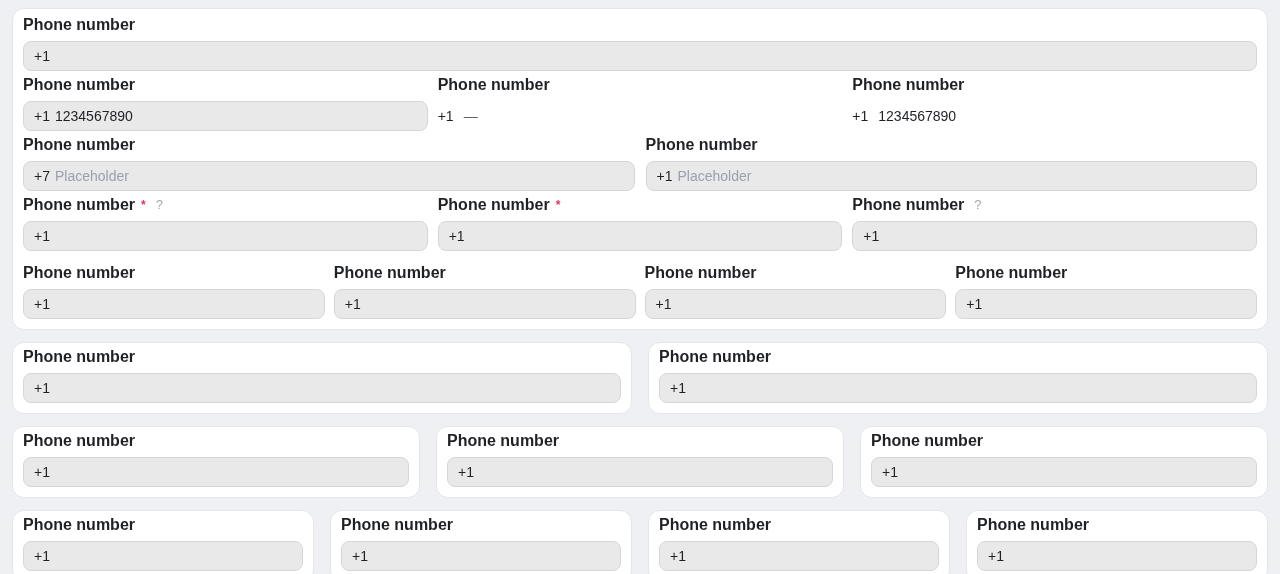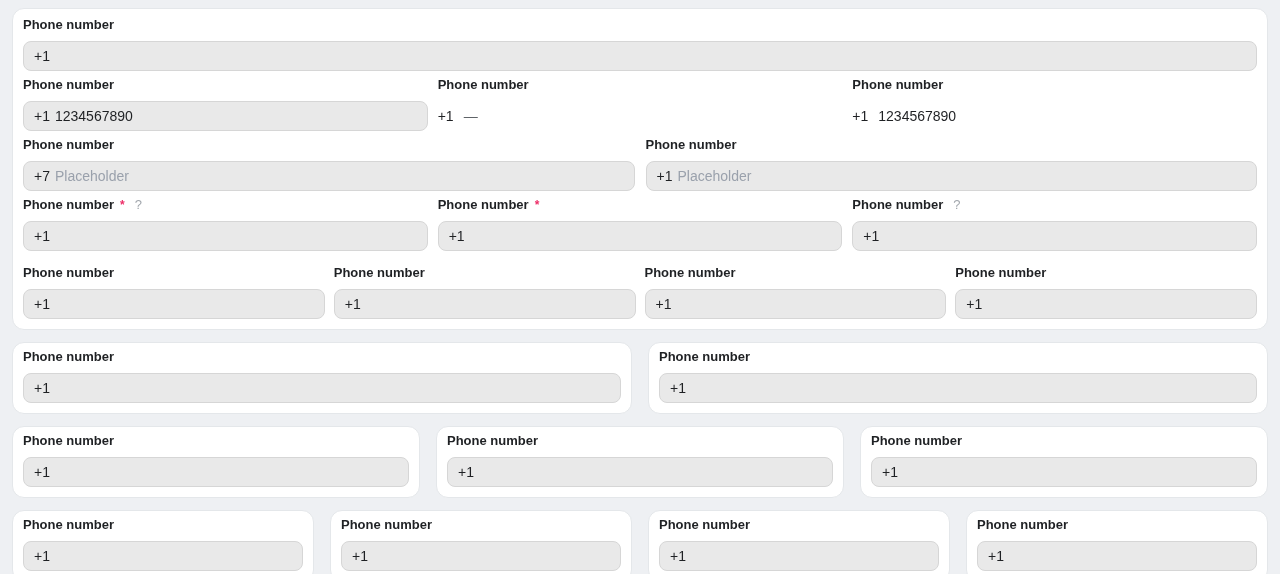--- a/index.html
+++ b/index.html
@@ -18,21 +18,21 @@
   .rows{display:flex;flex-direction:column;gap:8px;}
   .grid-2{display:grid;grid-template-columns:repeat(2,1fr);gap:11px;}
   .grid-3{display:grid;grid-template-columns:repeat(3,1fr);gap:10px;}
   .grid-4{display:grid;grid-template-columns:repeat(4,1fr);gap:9px;}
   .cards-2{display:grid;grid-template-columns:repeat(2,1fr);gap:16px;}
   .cards-3{display:grid;grid-template-columns:repeat(3,1fr);gap:16px;}
   .cards-4{display:grid;grid-template-columns:repeat(4,1fr);gap:16px;}
   .row5{margin-top:8px;}
   .field{display:flex;flex-direction:column;min-width:0;}
   .label-row{display:flex;align-items:center;gap:6px;height:12px;line-height:12px;margin-bottom:10px;}
-  .label{font-size:13px;font-weight:700;color:#1f2124;white-space:nowrap;}
+  .label{font-size:16px;font-weight:700;color:#1f2124;white-space:nowrap;}
   .required{font-size:12px;font-weight:700;color:#ed2e68;}
   .help{font-size:13px;color:#a2a7ad;margin-left:4px;cursor:default;}
   .input-box{
     display:flex;align-items:center;height:30px;box-sizing:border-box;
     background:#e9e9e9;border:1px solid #d6d6d6;border-radius:8px;
     padding:0 10px;
   }
   .prefix{font-size:14px;color:#1f2124;margin-right:5px;white-space:nowrap;}
   .input-box input{
     flex:1;min-width:0;border:none;background:transparent;outline:none;

